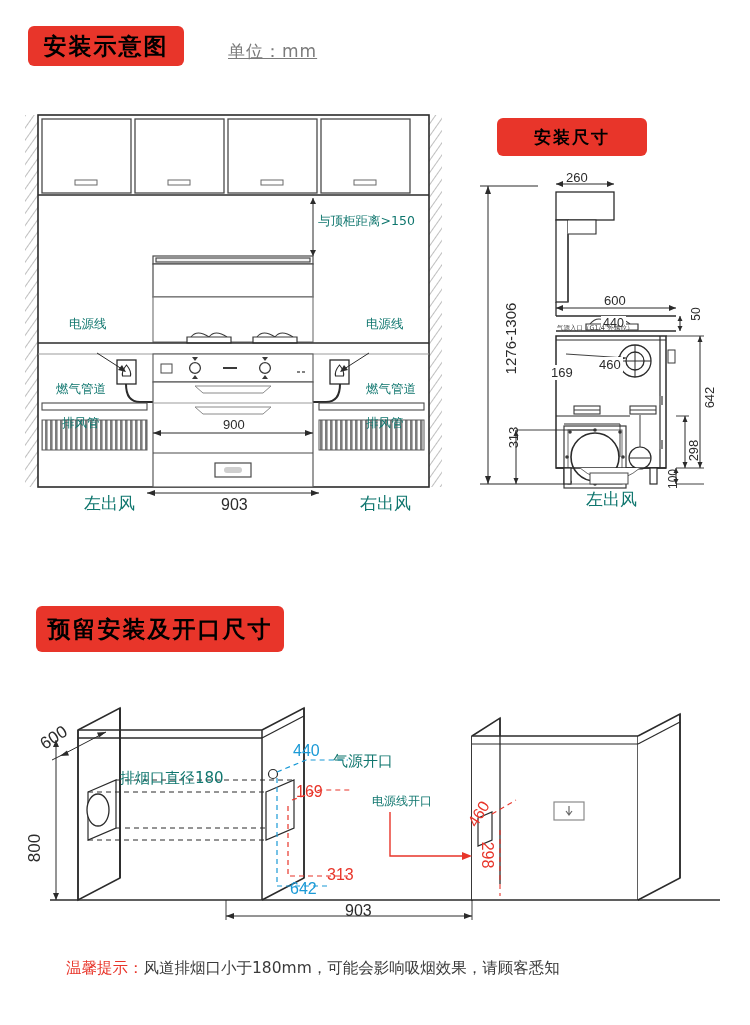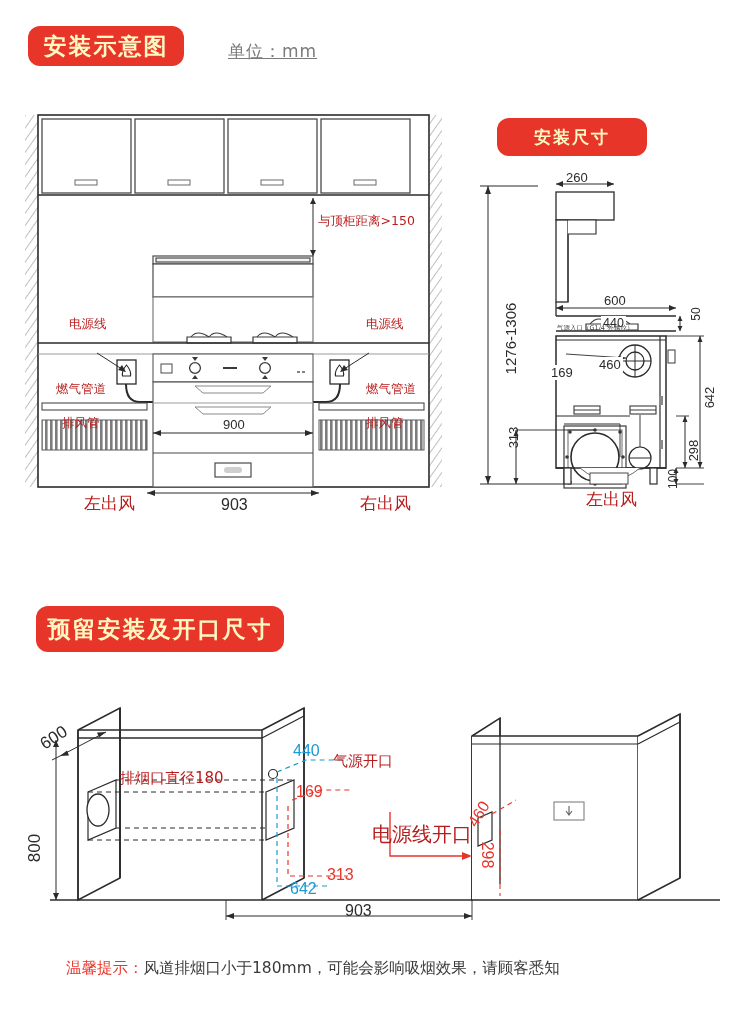--- a/index.html
+++ b/index.html
@@ -2,27 +2,27 @@
 <html><head>
 <meta charset="utf-8">
 <style>
   html, body { margin:0; padding:0; }
   body {
     width:750px; height:1025px; background:#ffffff;
     font-family:"Liberation Sans","DejaVu Sans",sans-serif;
     color:#333; position:relative; overflow:hidden;
   }
   .badge{
-    position:absolute; background:#e8352a; color:#fef9c3;
-    border-radius:12px; font-size:23px; font-weight:bold;
+    position:absolute; background:#e8352a; color:#000000;
+    border-radius:6px; font-size:23px; font-weight:bold;
     letter-spacing:2px; display:flex; align-items:center; justify-content:center;
   }
   .unit{ position:absolute; font-size:17px; color:#7b7b7b; letter-spacing:1px;}
   .cn{ font-family:"DejaVu Sans","Liberation Sans",sans-serif; }
-  .lbl{ position:absolute; font-size:12.5px; color:#b91c1c; white-space:nowrap;}
+  .lbl{ position:absolute; font-size:12.5px; color:#0f766e; white-space:nowrap;}
   .dim{ position:absolute; font-size:13px; color:#2b2b2b; white-space:nowrap;}
   .dimv{ transform-origin:50% 50%; }
   .svgwrap{ position:absolute; }
   svg{ display:block; overflow:visible; }
   .note{ position:absolute; font-size:15.5px; white-space:nowrap; }
   .note b{ color:#e8352a; font-weight:normal; }
   .note span.body{ color:#3a3a3a; }
   .blue{ color:#1b9ad6; }
   .red{ color:#e8352a; }
 </style>
@@ -357,21 +357,21 @@
 </div>
 
 <div class="dim dimv" style="left:26px; top:728px; width:56px; text-align:center; font-size:17px;
             transform:rotate(-33deg);">600</div>
 <div class="dim dimv" style="left:7px; top:838px; width:56px; text-align:center; font-size:17px;
             transform:rotate(-90deg);">800</div>
 <div class="lbl cn" style="left:120px; top:769px; font-size:15px;">排烟口直径180</div>
 <div class="dim blue" style="left:293px; top:742px; font-size:16px;">440</div>
 <div class="lbl cn" style="left:333px; top:752px; font-size:15px;">气源开口</div>
 <div class="dim red" style="left:296px; top:783px; font-size:16px;">169</div>
-<div class="lbl cn" style="left:372px; top:793px; font-size:20px;margin-top:28px;">电源线开口</div>
+<div class="lbl cn" style="left:372px; top:793px; font-size:12px;">电源线开口</div>
 <div class="dim red" style="left:327px; top:866px; font-size:16px;">313</div>
 <div class="dim blue" style="left:290px; top:880px; font-size:16px;">642</div>
 <div class="dim red dimv" style="left:456px; top:805px; width:46px; text-align:center; font-size:16px;
             transform:rotate(-58deg);">460</div>
 <div class="dim red dimv" style="left:464px; top:846px; width:46px; text-align:center; font-size:16px;
             transform:rotate(90deg);">298</div>
 <div class="dim" style="left:345px; top:902px; font-size:16px;">903</div>
 
 <div class="note cn" style="left:66px; top:958px;">
   <b>温馨提示：</b><span class="body">风道排烟口小于180mm，可能会影响吸烟效果，请顾客悉知</span>

